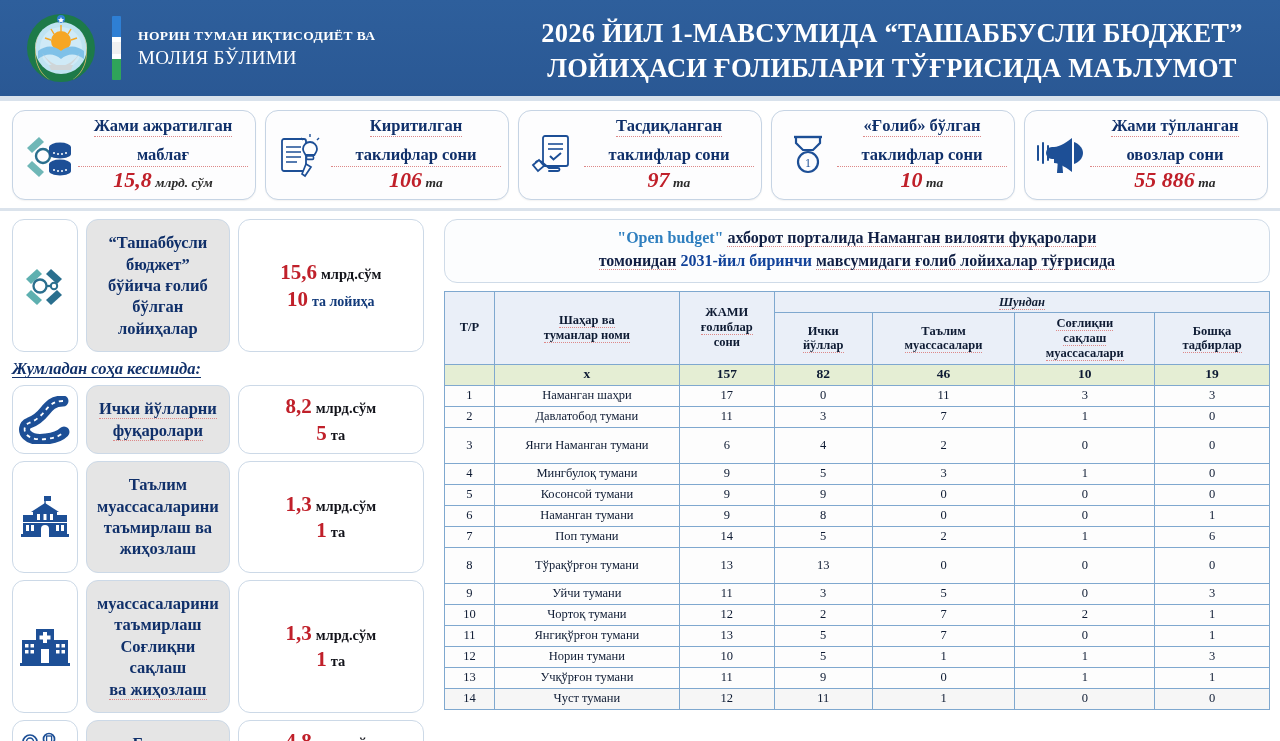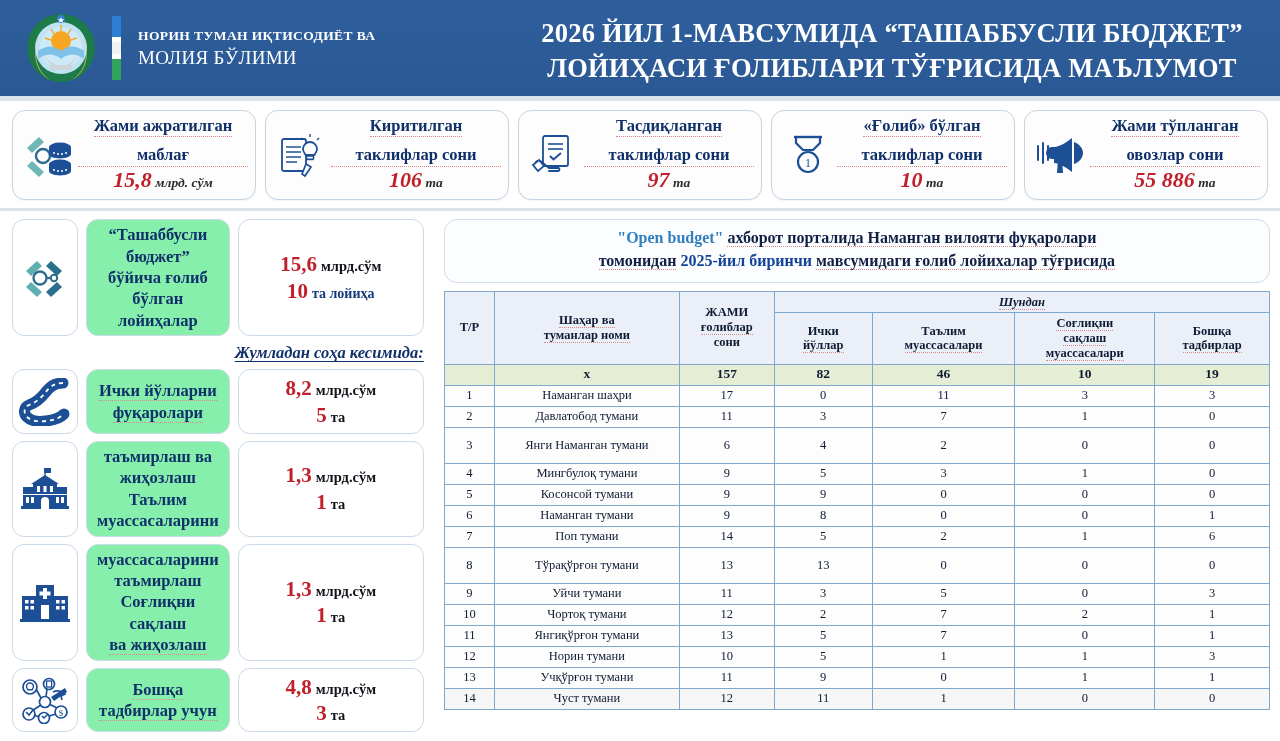--- a/index.html
+++ b/index.html
@@ -84,39 +84,39 @@
   
   .lrow { display: flex; align-items: stretch; gap: 8px; margin-bottom: 7px; }
   .l-ico {
     width: 66px; flex: 0 0 66px;
     border: 1.3px solid #ccd9e7; border-radius: 12px;
     background:#fff; display:flex; align-items:center; justify-content:center;
   }
   .l-ico svg { display:block; }
   .l-mid {
     flex: 1 1 auto;
-    border: 1.3px solid #ccd9e7; border-radius: 12px; background:#86efac;
+    border: 1.3px solid #ccd9e7; border-radius: 12px; background:#e5e5e5;
     display:flex; align-items:center; justify-content:center;
-    text-align:center; padding: 4px 10px;
+    text-align:center; padding: 12px 10px;
   }
   .l-mid-t { font-size: 16.5px; font-weight: bold; color:#10306a; line-height:1.3; }
   .l-mid-t .u { border-bottom: 1.5px dotted #d88; }
   .l-val {
     width: 186px; flex: 0 0 186px;
     border: 1.3px solid #ccd9e7; border-radius: 12px; background:#fff;
     display:flex; flex-direction:column; align-items:center; justify-content:center;
     padding: 5px 4px;
   }
   .l-val-line { white-space: nowrap; line-height: 1.25; }
   .lv-num { color:#c0202a; font-size: 21px; font-weight: bold; }
   .lv-unit { color:#12131a; font-size: 14.5px; font-weight: bold; }
   .lv-unit-blue { color:#123a7a; font-size: 14px; font-weight: bold; }
 
   .sub-note {
-    text-align:right; font-size: 16.5px; font-weight: bold; font-style: italic;
+    text-align:left; font-size: 16.5px; font-weight: bold; font-style: italic;
     color:#10306a; margin: 4px 0 6px 0;
     text-decoration: underline; text-underline-offset: 3px;
   }
 
   
   .rp-banner {
     border: 1.4px solid #cfdbe8; border-radius: 13px; background:#fcfdfe;
     padding: 7px 12px 9px 12px; text-align:center;
     margin-bottom: 8px;
   }
@@ -396,22 +396,22 @@
             <rect x="7" y="31" width="3" height="6"></rect>
                 <rect x="12" y="31" width="3" height="6"></rect>
                 <rect x="37" y="31" width="3" height="6"></rect>
                 <rect x="42" y="31" width="3" height="6"></rect>
               </g>
             <path d="M22 43v-8a4 4 0 0 1 8 0v8z" fill="#fff"></path>
           </svg>
         </div>
         <div class="l-mid">
           <div class="l-mid-t">
+            <div>Таълим муассасаларини</div>
             <div>таъмирлаш ва жиҳозлаш</div>
-            <div>Таълим муассасаларини</div>
           </div>
         </div>
         <div class="l-val">
           <div class="l-val-line">
             <span class="lv-num">1,3</span>
             <span class="lv-unit">млрд.сўм</span>
           </div>
           <div class="l-val-line">
             <span class="lv-num">1</span>
             <span class="lv-unit">та</span>
@@ -507,21 +507,21 @@
 
     <div class="col-divider"></div>
 
     <div class="col-right">
 
       <div class="rp-banner">
         <div class="rp-banner-t">
           <span class="ob">"Open budget"</span>
           <span class="u">ахборот порталида Наманган вилояти фуқаролари</span><br>
           <span class="u">томонидан</span>
-          <span class="blue">2025-йил биринчи</span>
+          <span class="blue">2031-йил биринчи</span>
           <span class="u">мавсумидаги ғолиб лойихалар тўғрисида</span>
         </div>
       </div>
 
       <table class="tbl">
         <colgroup>
           <col style="width:36px">
             <col style="width:132px">
             <col style="width:68px">
           <col style="width:70px">

